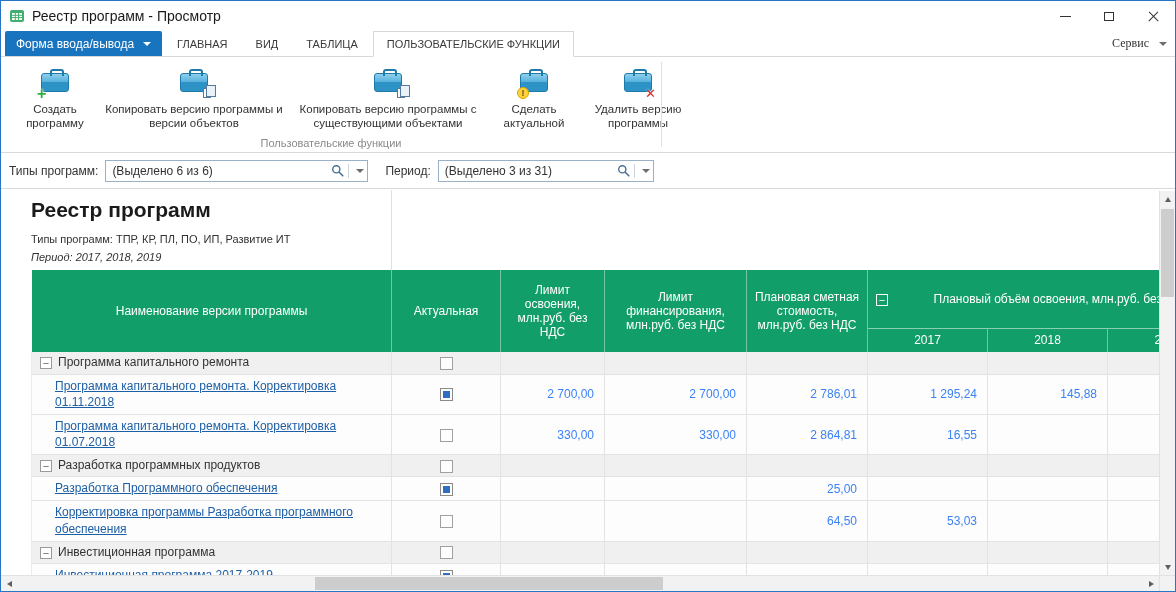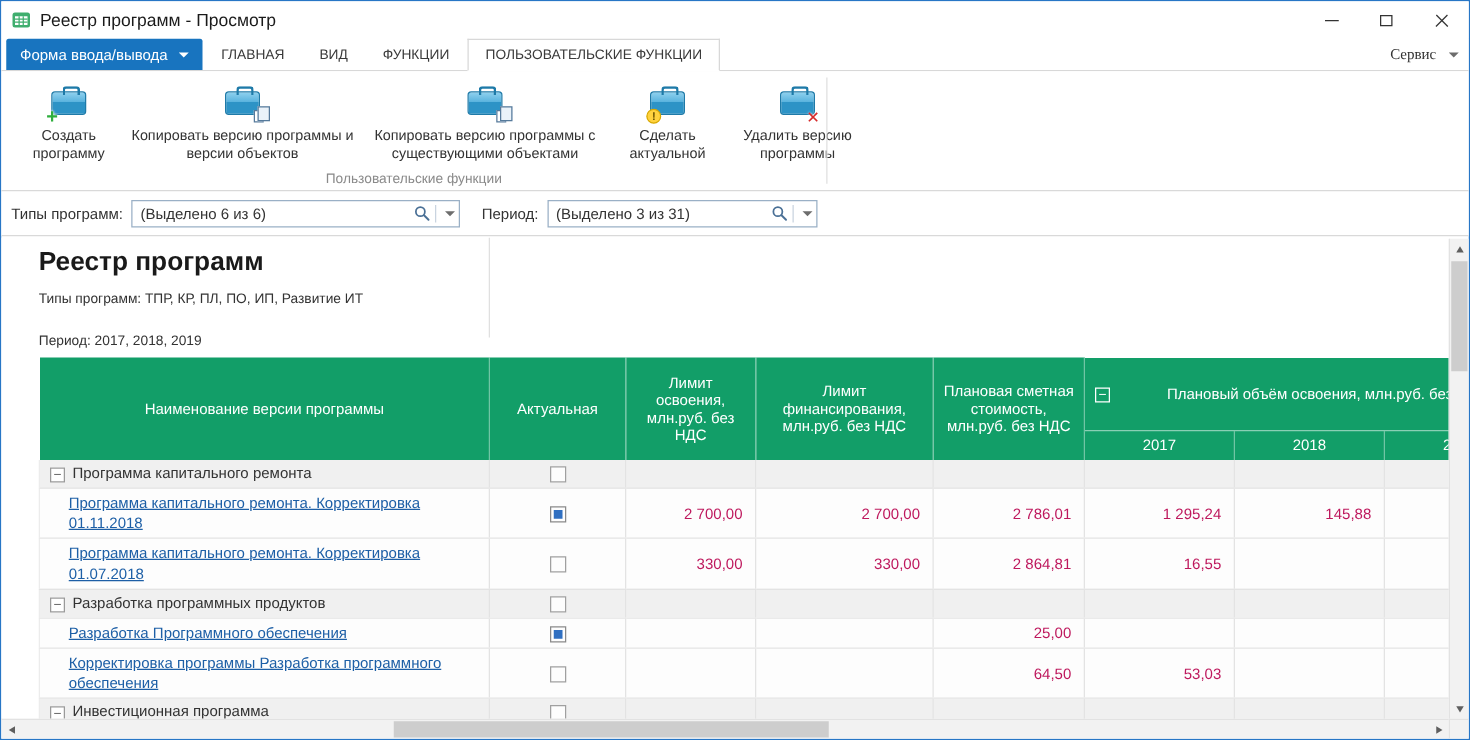--- a/index.html
+++ b/index.html
@@ -67,21 +67,21 @@
   .combo-2{width:216px;}
   .combo-icons{margin-left:auto;display:flex;align-items:center;height:100%;}
   .combo-sep{width:1px;height:14px;background:#c9d4e0;margin:0 4px;}
   .combo-caret{width:14px;display:flex;justify-content:center;}
 
   
   .report{position:absolute;top:189px;left:0;right:16px;bottom:16px;background:#fff;overflow:hidden;padding-left:30px;}
   .report-vline{position:absolute;left:390px;top:0;height:80px;width:1px;background:#e0e0e0;}
   .report-title{font-size:21px;font-weight:bold;color:#1a1a1a;margin-top:8px;}
   .report-sub1{font-size:11px;color:#333;margin-top:11px;}
-  .report-sub2{font-size:11px;color:#333;margin-top:22px;}
+  .report-sub2{font-size:11px;color:#333;margin-top:6px;font-style:italic;}
 
   table.grid{border-collapse:collapse;table-layout:fixed;width:1196px;margin-top:7px;border-left:1px solid #ececec;}
   .grid th{background:var(--header-green);color:#fff;font-size:12px;font-weight:normal;text-align:center;vertical-align:middle;border-left:1px solid rgba(255,255,255,.4);padding:2px 6px;}
   .grid tr.hdr-top th{height:58px;}
   .grid tr.hdr-top th[rowspan]{height:82px;}
   .grid tr.hdr-years th{height:24px;border-top:1px solid rgba(255,255,255,.5);}
   .grid th.h-group{position:relative;}
   .collapse-sq{display:inline-block;width:12px;height:12px;border:1px solid #fff;color:#fff;font-size:11px;line-height:10px;text-align:center;}
   .collapse-sq::after{content:'−';}
   .h-group .collapse-sq{position:absolute;left:8px;top:24px;}
@@ -92,21 +92,21 @@
   .cell-name{padding:3px 8px 4px 8px;}
   .row-item .cell-name{padding-left:23px;}
   .body-sq{border-color:#9a9a9a;color:#666;background:#fff;margin-right:6px;vertical-align:-1px;}
   .body-sq::after{content:'−';color:#666;}
   .version-link{color:var(--link-blue);text-decoration:underline;line-height:1.35;}
   .row-item td{height:24px;}
   .cell-cb{text-align:center;}
   .checkbox{display:inline-block;width:13px;height:13px;border:1px solid #a0a0a0;background:#fdfdfd;position:relative;vertical-align:middle;}
   .checkbox.checked{border-color:#8a8a8a;}
   .checkbox.checked::after{content:'';position:absolute;inset:2px;background:var(--checkbox-blue);}
-  .cell-num{text-align:right;padding-right:10px;color:#be185d;}
+  .cell-num{text-align:right;padding-right:10px;color:#3b82f6;}
 
   
   .vscroll{position:absolute;top:190px;right:0;bottom:16px;width:16px;background:#f2f2f2;border-left:1px solid #e2e2e2;}
   .vscroll .arrow-box{position:absolute;left:0;width:16px;height:16px;display:flex;align-items:center;justify-content:center;}
   .vscroll .arrow-up{top:0;}
   .vscroll .arrow-down{bottom:0;}
   .vthumb{position:absolute;left:1px;right:1px;top:18px;height:88px;background:#cdcdcd;}
   .hscroll{position:absolute;left:0;right:16px;bottom:0;height:16px;background:#f2f2f2;border-top:1px solid #e2e2e2;}
   .hscroll .arrow-box{position:absolute;top:0;width:16px;height:16px;display:flex;align-items:center;justify-content:center;}
   .hscroll .arrow-left{left:0;}
@@ -145,21 +145,21 @@
     </div>
   </div>
 
   <div class="tabrow">
     <div class="menu-btn">
       <span>Форма ввода/вывода</span>
       <span class="tri tri-down-w"></span>
     </div>
     <div class="tab">ГЛАВНАЯ</div>
     <div class="tab">ВИД</div>
-    <div class="tab">ФУНКЦИИ</div>
+    <div class="tab">ТАБЛИЦА</div>
     <div class="tab active">ПОЛЬЗОВАТЕЛЬСКИЕ ФУНКЦИИ</div>
     <div class="tabrow-right">
       <span>Сервис</span>
       <span class="tri tri-down-g"></span>
     </div>
   </div>
 
   <div class="toolbar">
     <div class="rbtn" style="width:92px">
       <div class="icon-wrap">

